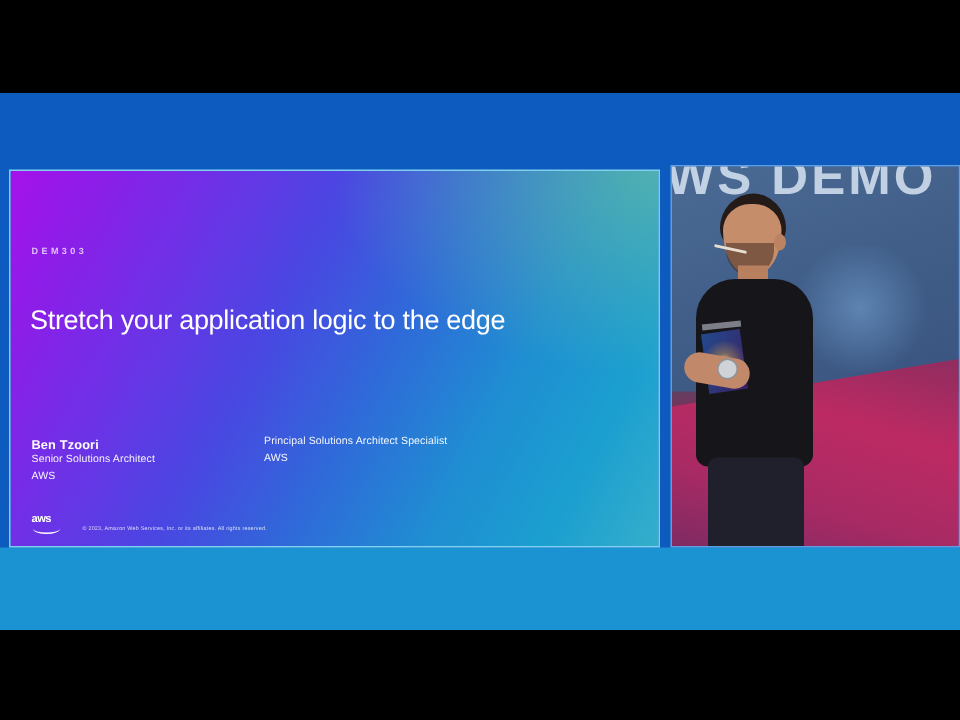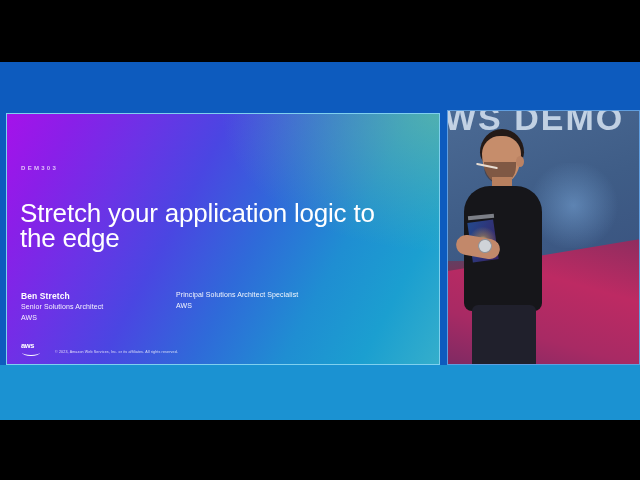--- a/index.html
+++ b/index.html
@@ -84,21 +84,21 @@
     letter-spacing: 2.3px;
     color: rgba(255,255,255,0.72);
     font-weight: 600;
   }
 
   #slide-title {
     position: absolute;
     left: 13px;
     top: 87px;
     width: 380px;
-    font-size: 26px;
+    font-size: 18px;
     line-height: 25px;
     color: #ffffff;
     font-weight: 400;
     letter-spacing: -0.2px;
   }
 
   #speakers {
     position: absolute;
     left: 14px;
     top: 176px;
@@ -297,21 +297,21 @@
 
     <div id="slide">
 
       <div id="slide-session-code">DEM303</div>
 
       <div id="slide-title">Stretch your application logic to the edge</div>
 
       <div id="speakers">
 
         <div class="speaker">
-          <div class="speaker-name">Ben Stretch</div>
+          <div class="speaker-name">Ben Tzoori</div>
           <div class="speaker-role">Senior Solutions Architect</div>
           <div class="speaker-org">AWS</div>
         </div>
 
         <div class="speaker">
           <div class="speaker-role">Principal Solutions Architect Specialist</div>
           <div class="speaker-org">AWS</div>
         </div>
 
       </div>

